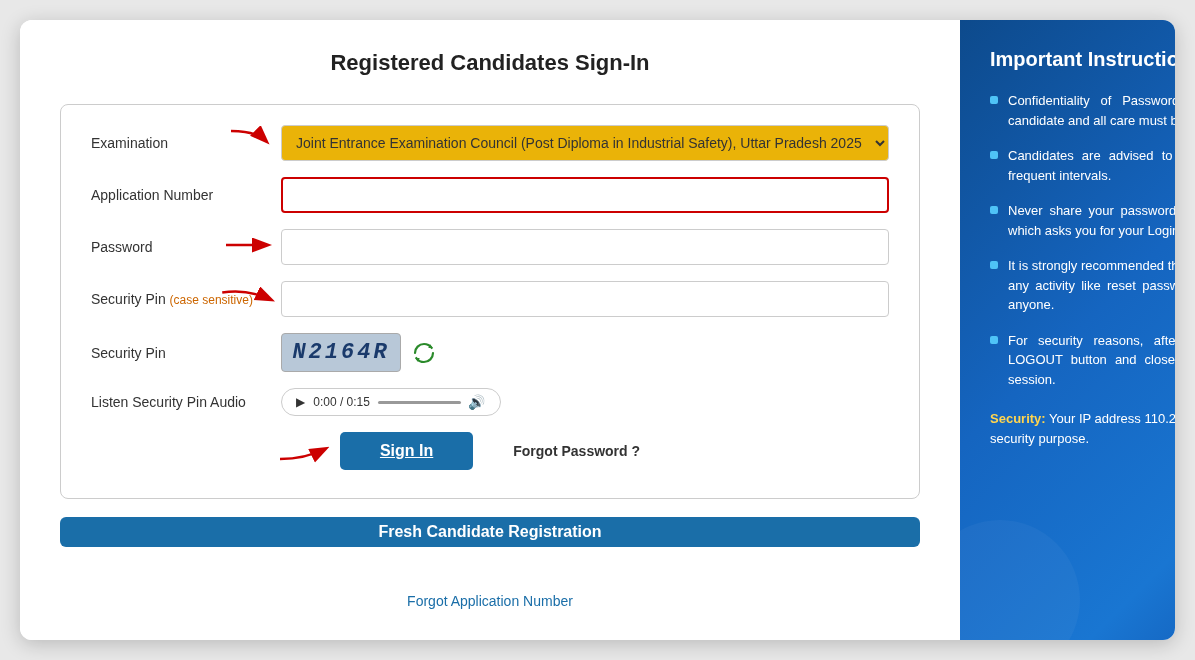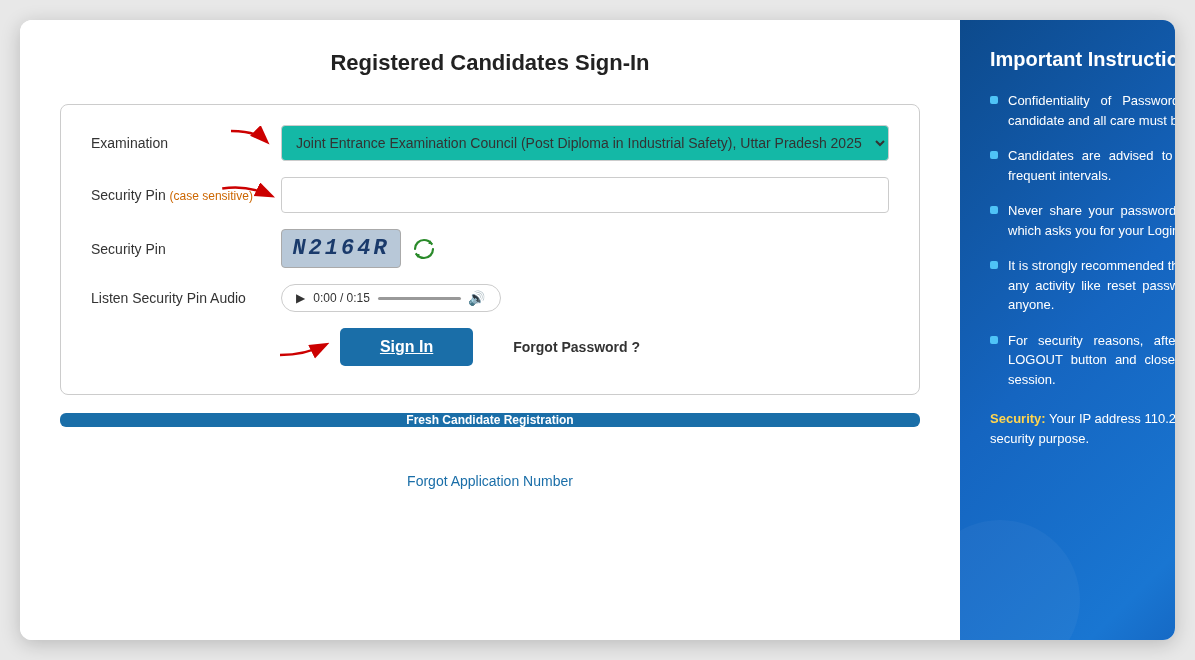--- a/index.html
+++ b/index.html
@@ -65,21 +65,21 @@
       border-radius: 4px;
       padding: 0 10px;
       font-size: 14px;
       color: #333;
       outline: none;
     }
     .form-control.highlighted {
       border: 2px solid #cc0000;
     }
     select.form-control {
-      background: #14b8a6;
+      background: #eab308;
       cursor: pointer;
     }
     .security-pin-display {
       display: flex;
       align-items: center;
       gap: 10px;
     }
     .captcha-box {
       background: #b8c8d8;
       border: 1px solid #aaa;
@@ -161,22 +161,22 @@
       cursor: pointer;
       text-decoration: none;
     }
     .btn-registration {
       display: block;
       width: 100%;
       background: #1a6ea8;
       color: white;
       border: none;
       border-radius: 6px;
-      padding: 0;
-      font-size: 12px;
+      padding: 6px;
+      font-size: 16px;
       font-weight: bold;
       cursor: pointer;
       text-align: center;
       margin-bottom: 12px;
     }
     .forgot-appno {
       text-align: center;
       color: #1a6ea8;
       font-size: 14px;
       cursor: pointer;
@@ -275,21 +275,42 @@
                 </defs>
               <path d="M5,5 Q30,5 40,15" stroke="#cc0000" stroke-width="2.5" fill="none" marker-end="url(#ah1)"></path>
             </svg>
           </div>
           <select class="form-control">
             <option>Joint Entrance Examination Council (Post Diploma in Industrial Safety), Uttar Pradesh 2025</option>
           </select>
         </div>
       </div>
 
-
+      <div class="form-row">
+        <label class="form-label">Application Number</label>
+        <input type="text" class="form-control highlighted" style="">
+      </div>
+
+      <div class="form-row">
+        <label class="form-label">Password</label>
+        <div style="position:relative;flex:1;display:flex;align-items:center;">
+
+          <div style="position:absolute;left:-60px;top:50%;transform:translateY(-50%);pointer-events:none;">
+            <svg width="55" height="24" viewBox="0 0 55 24">
+              <defs>
+                  <marker id="ah2" markerWidth="8" markerHeight="8" refX="6" refY="3" orient="auto">
+                    <path d="M0,0 L0,6 L8,3 z" fill="#cc0000"></path>
+                  </marker>
+                </defs>
+              <line x1="5" y1="12" x2="46" y2="12" stroke="#cc0000" stroke-width="2.5" marker-end="url(#ah2)"></line>
+            </svg>
+          </div>
+          <input type="password" class="form-control" style="">
+        </div>
+      </div>
 
       <div class="form-row">
         <label class="form-label">
           <span>Security Pin</span>
           <span class="case-note">(case sensitive)</span>
         </label>
         <div style="position:relative;flex:1;display:flex;align-items:center;">
 
           <div style="position:absolute;left:-60px;top:50%;transform:translateY(-50%) rotate(-20deg);pointer-events:none;">
             <svg width="55" height="36" viewBox="0 0 55 36">

